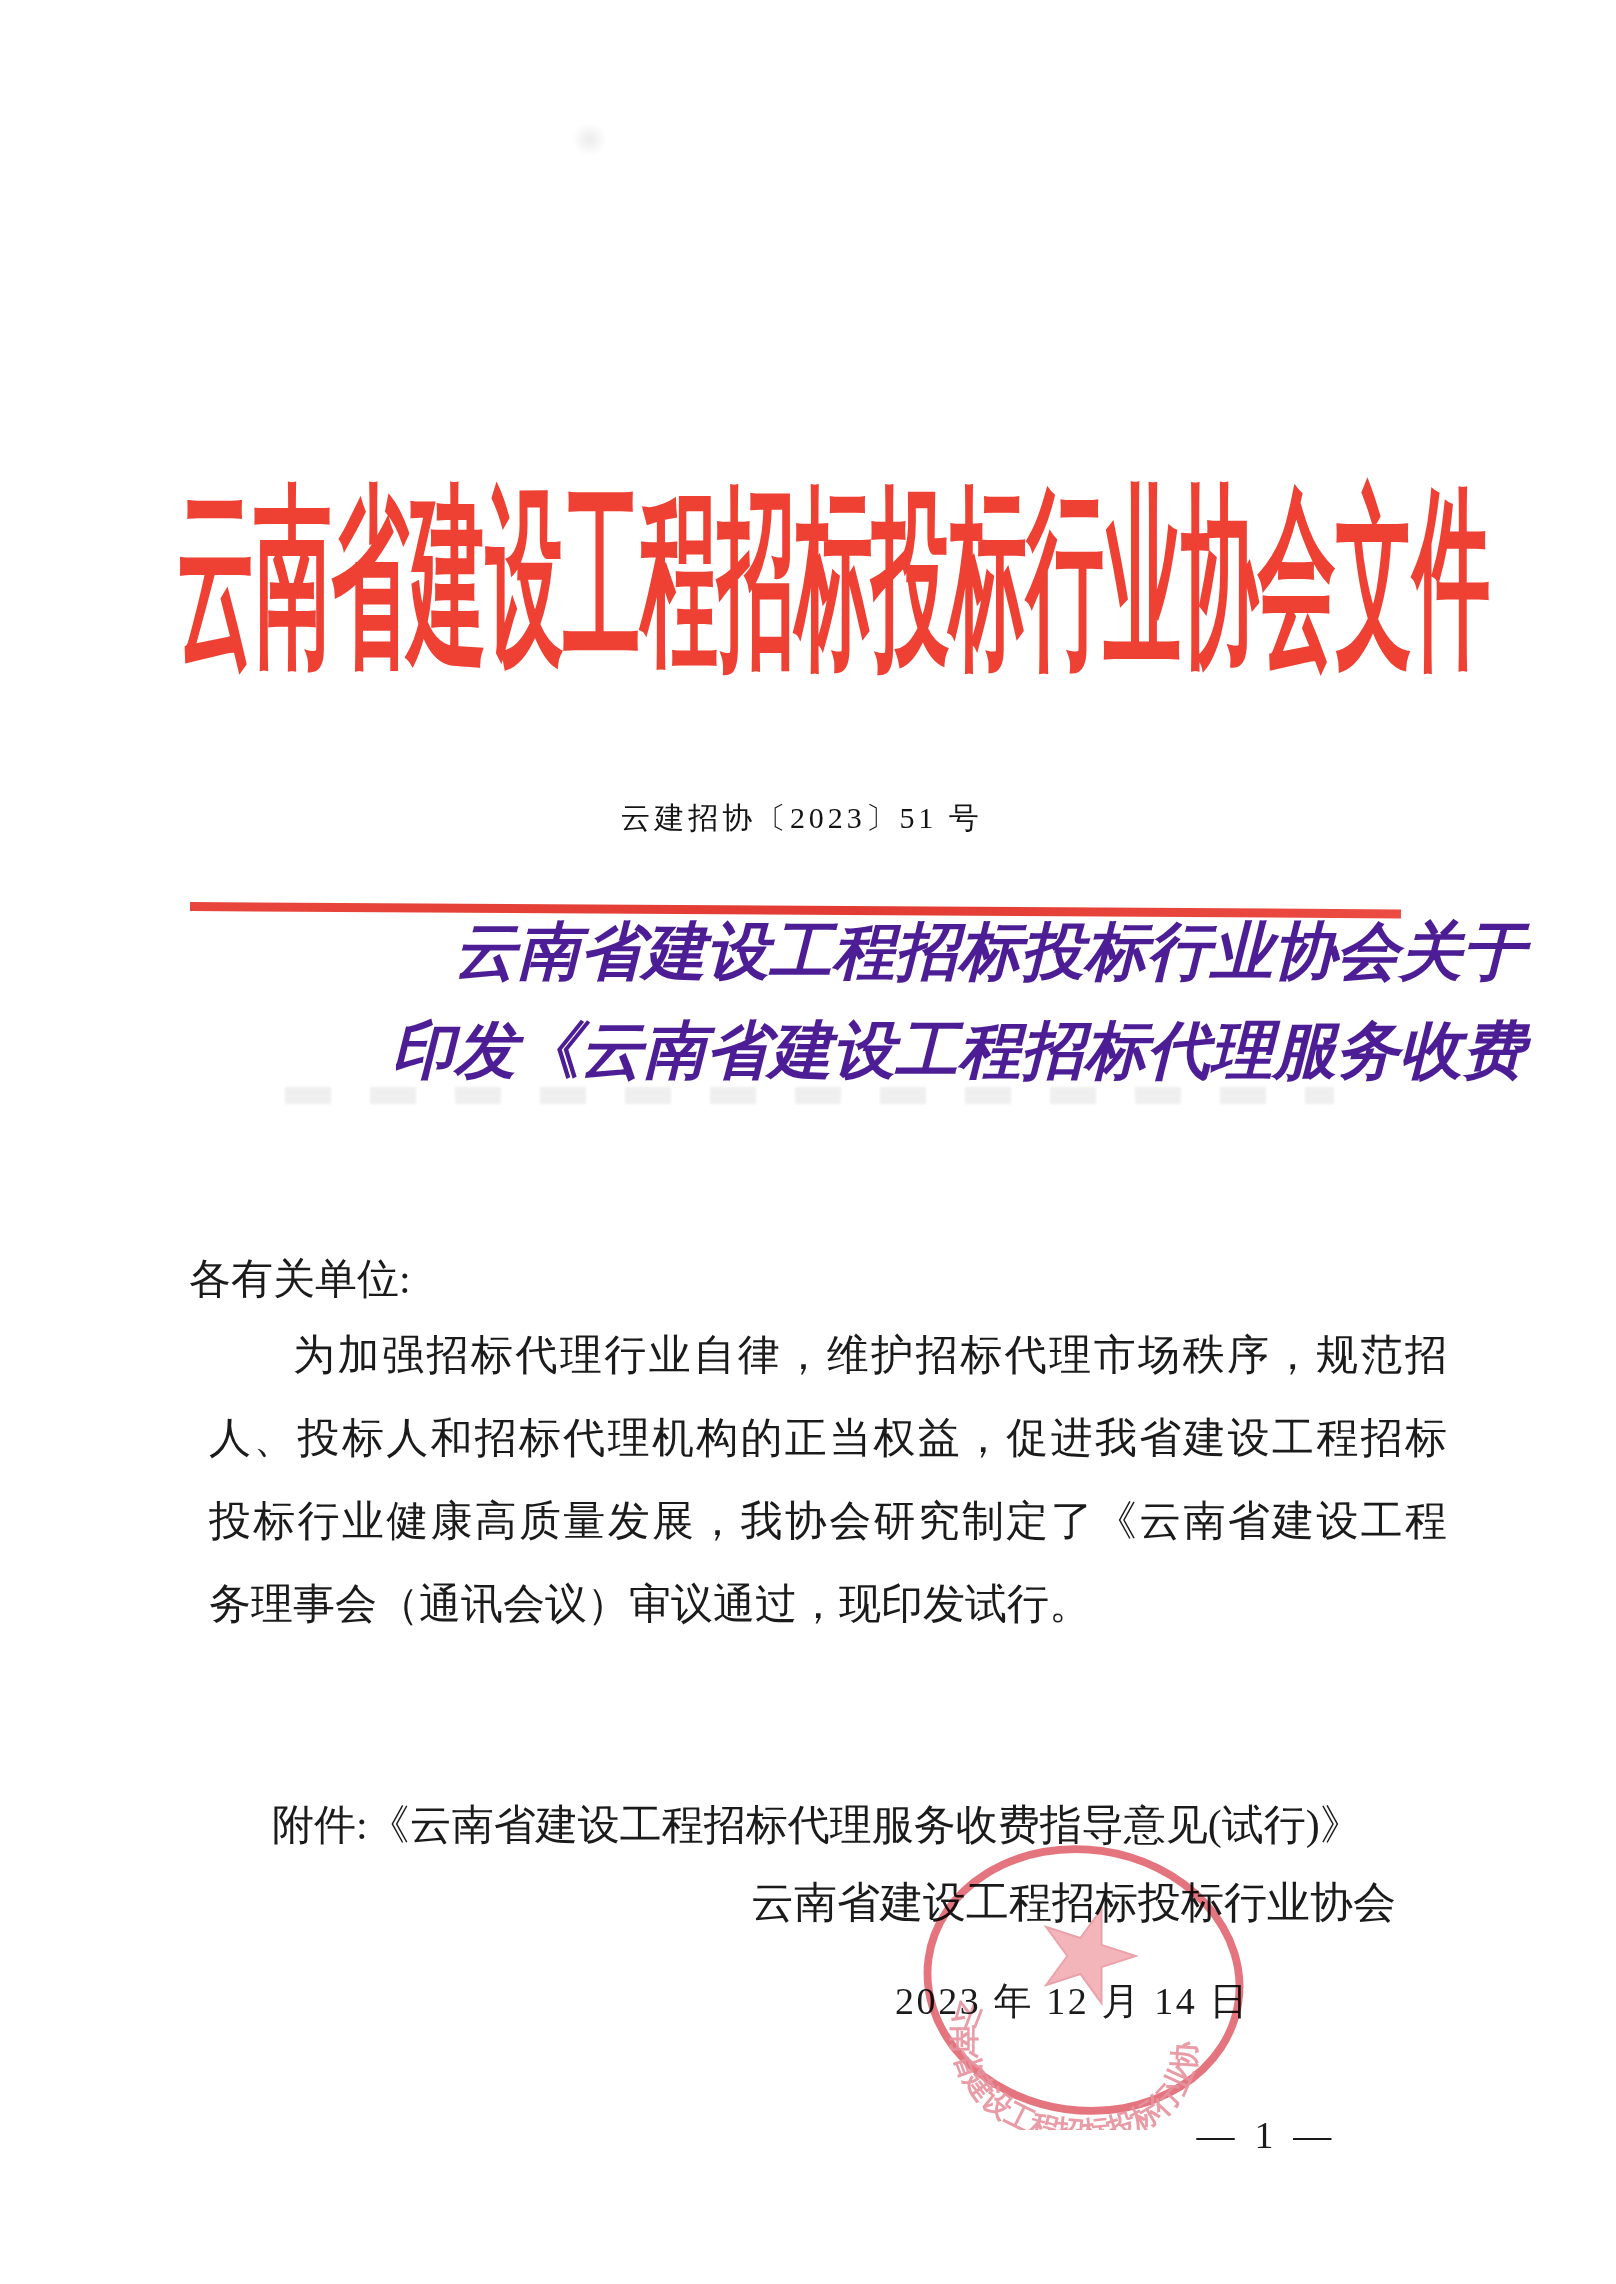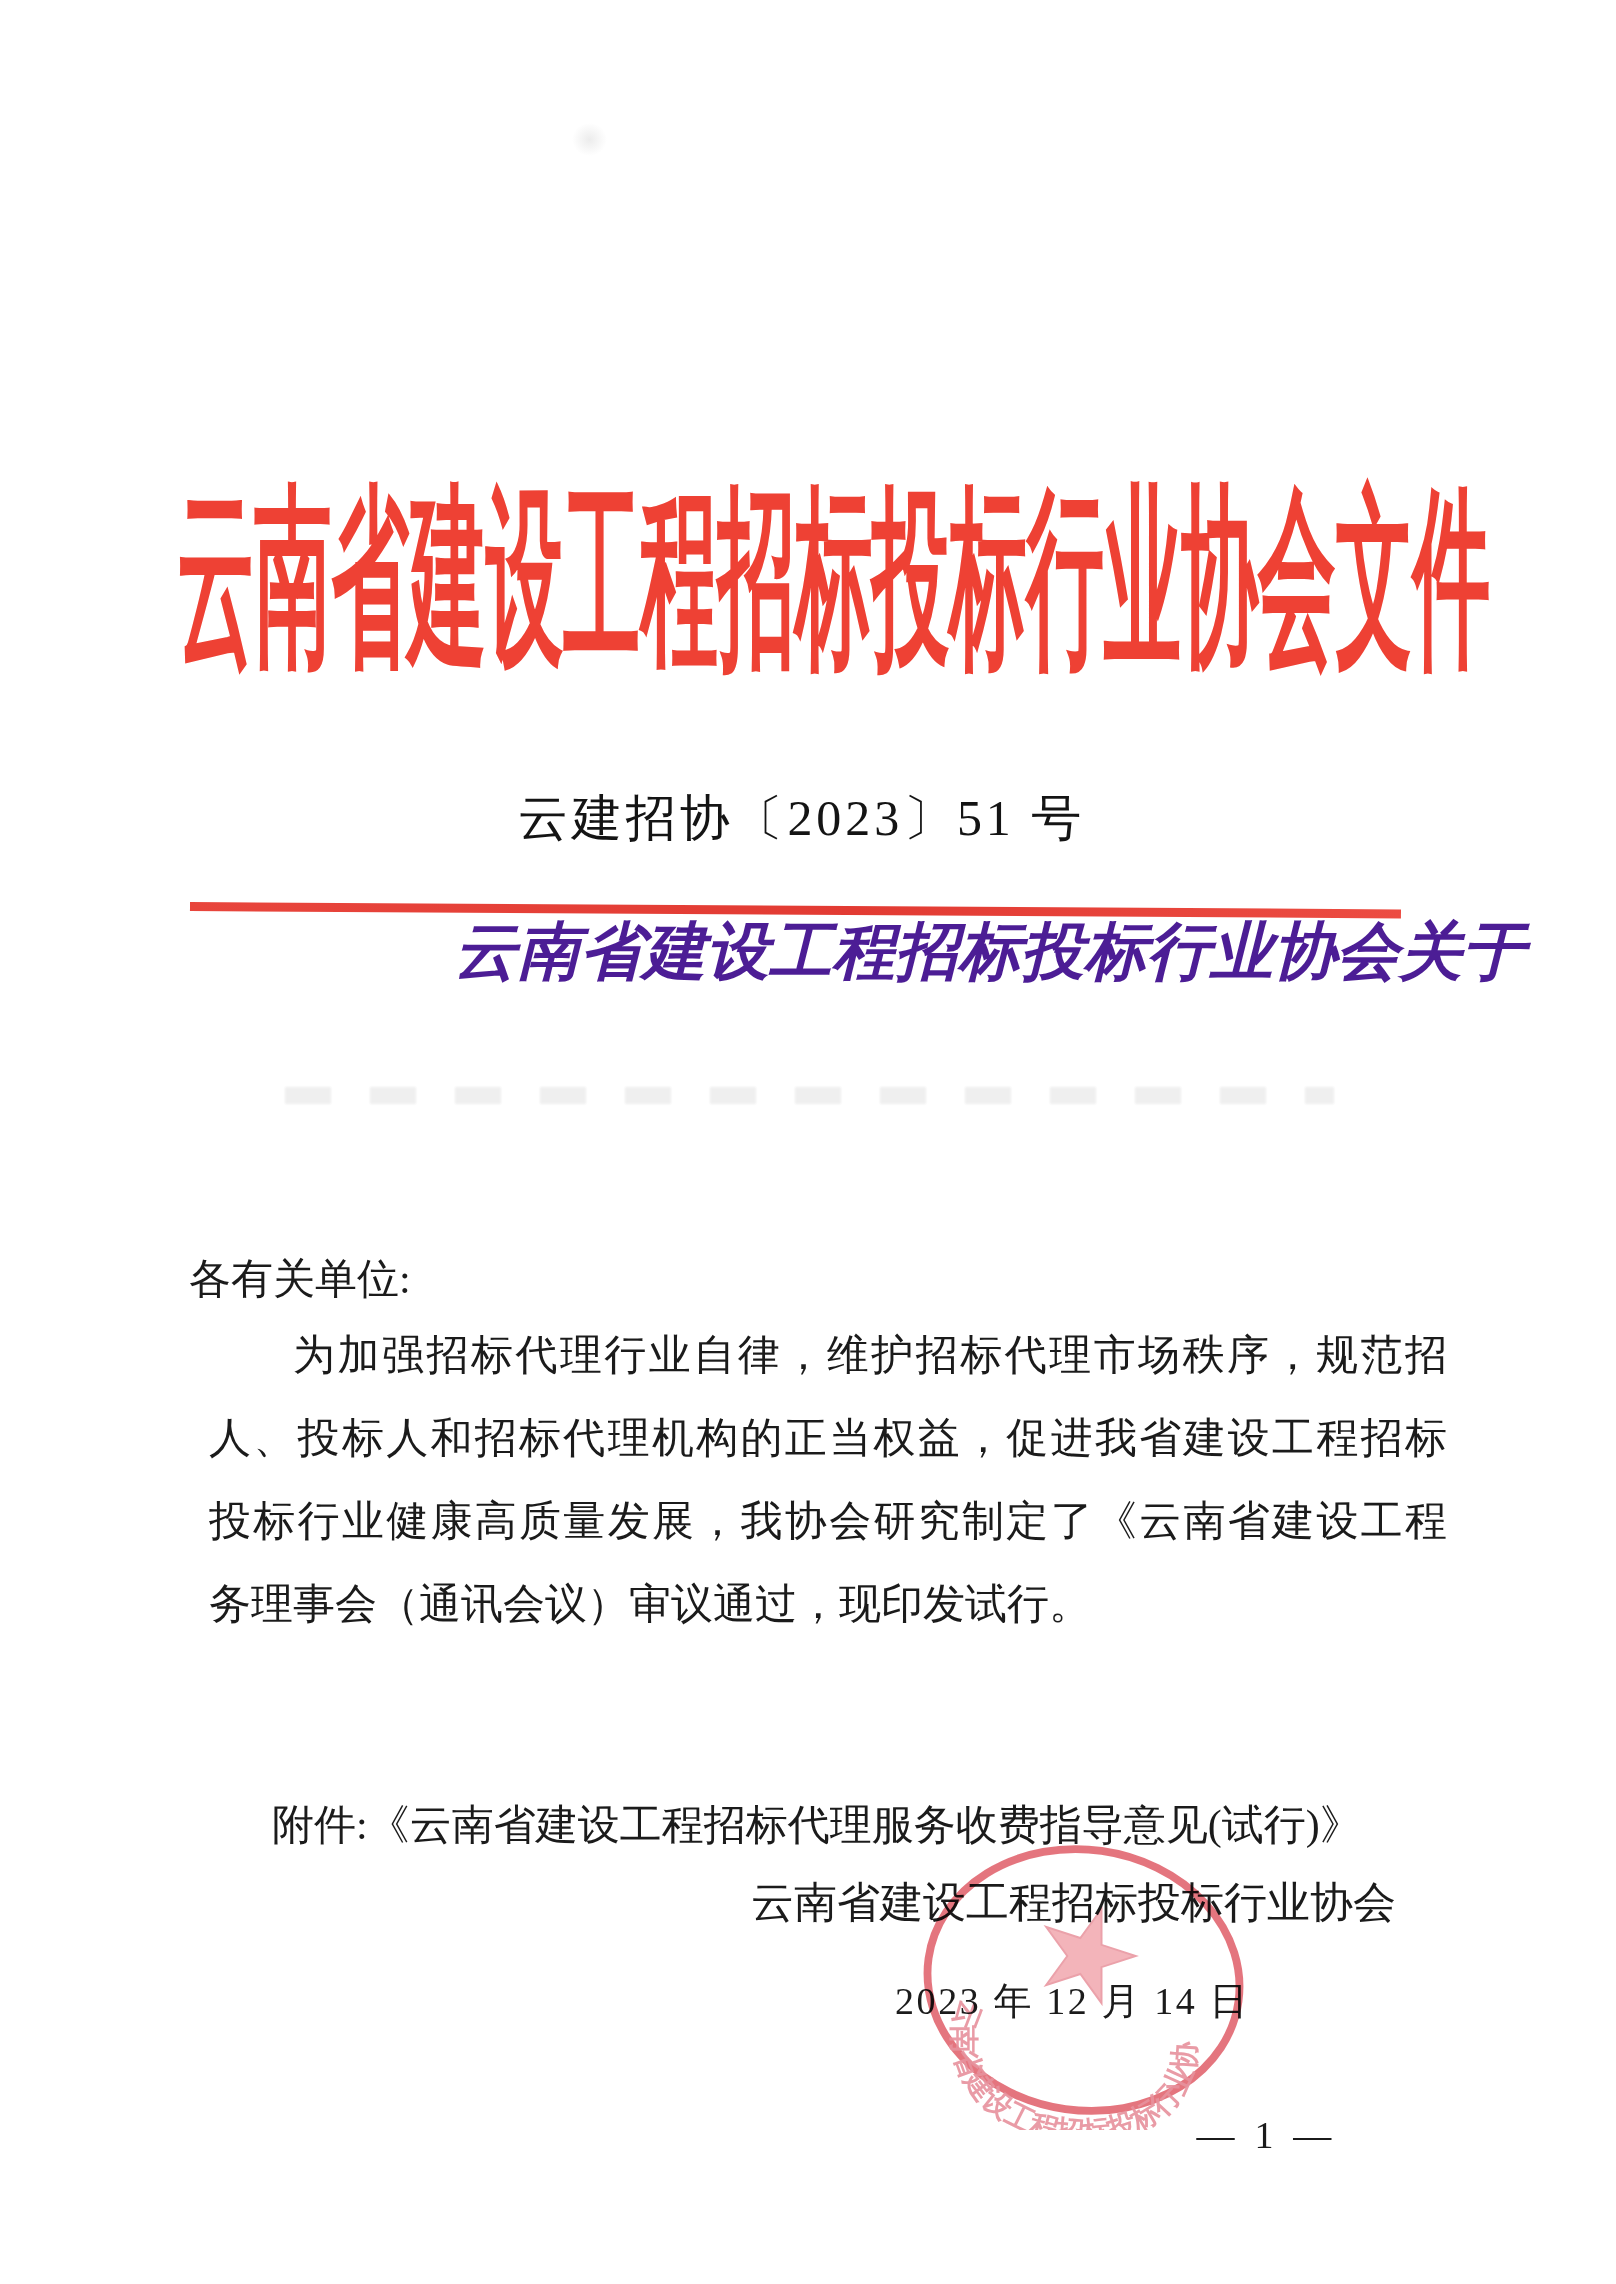--- a/index.html
+++ b/index.html
@@ -21,21 +21,21 @@
     display:flex;justify-content:center;align-items:center;padding-left:25px;
   }
   .banner{
     font-size:195px;line-height:195px;font-weight:bold;
     color:#ee4134;white-space:nowrap;
     transform:scaleX(0.396);transform-origin:center;
     letter-spacing:0;
   }
   .doc-number{
     position:absolute;left:0;top:792px;width:1603px;
-    text-align:center;font-size:50px;line-height:52px;
+    text-align:center;font-size:30px;line-height:52px;
     letter-spacing:3.9px;color:#141414;
   }
   .red-rule{
     position:absolute;left:190px;top:902px;width:1211px;height:8.5px;
     background:linear-gradient(to right,#e8453c,#e23b33 55%,#ec4c42);
     transform:rotate(0.35deg);transform-origin:left center;
   }
   .doc-title{
     position:absolute;left:91px;top:903px;width:1434px;
     text-align:right;font-weight:bold;
@@ -94,20 +94,21 @@
   <div class="banner-wrap">
     <div class="banner">云南省建设工程招标投标行业协会文件</div>
   </div>
 
   <div class="doc-number">云建招协〔2023〕51 号</div>
 
   <div class="red-rule"></div>
 
   <div class="doc-title">
     <div>云南省建设工程招标投标行业协会关于</div>
+    <div>印发《云南省建设工程招标代理服务收费</div>
   </div>
 
   <div class="ghost-streak"></div>
 
   <div class="greeting">各有关单位:</div>
 
   <div class="paragraph">
     <div class="pline first">为加强招标代理行业自律，维护招标代理市场秩序，规范招</div>
     <div class="pline">人、投标人和招标代理机构的正当权益，促进我省建设工程招标</div>
     <div class="pline">投标行业健康高质量发展，我协会研究制定了《云南省建设工程</div>

